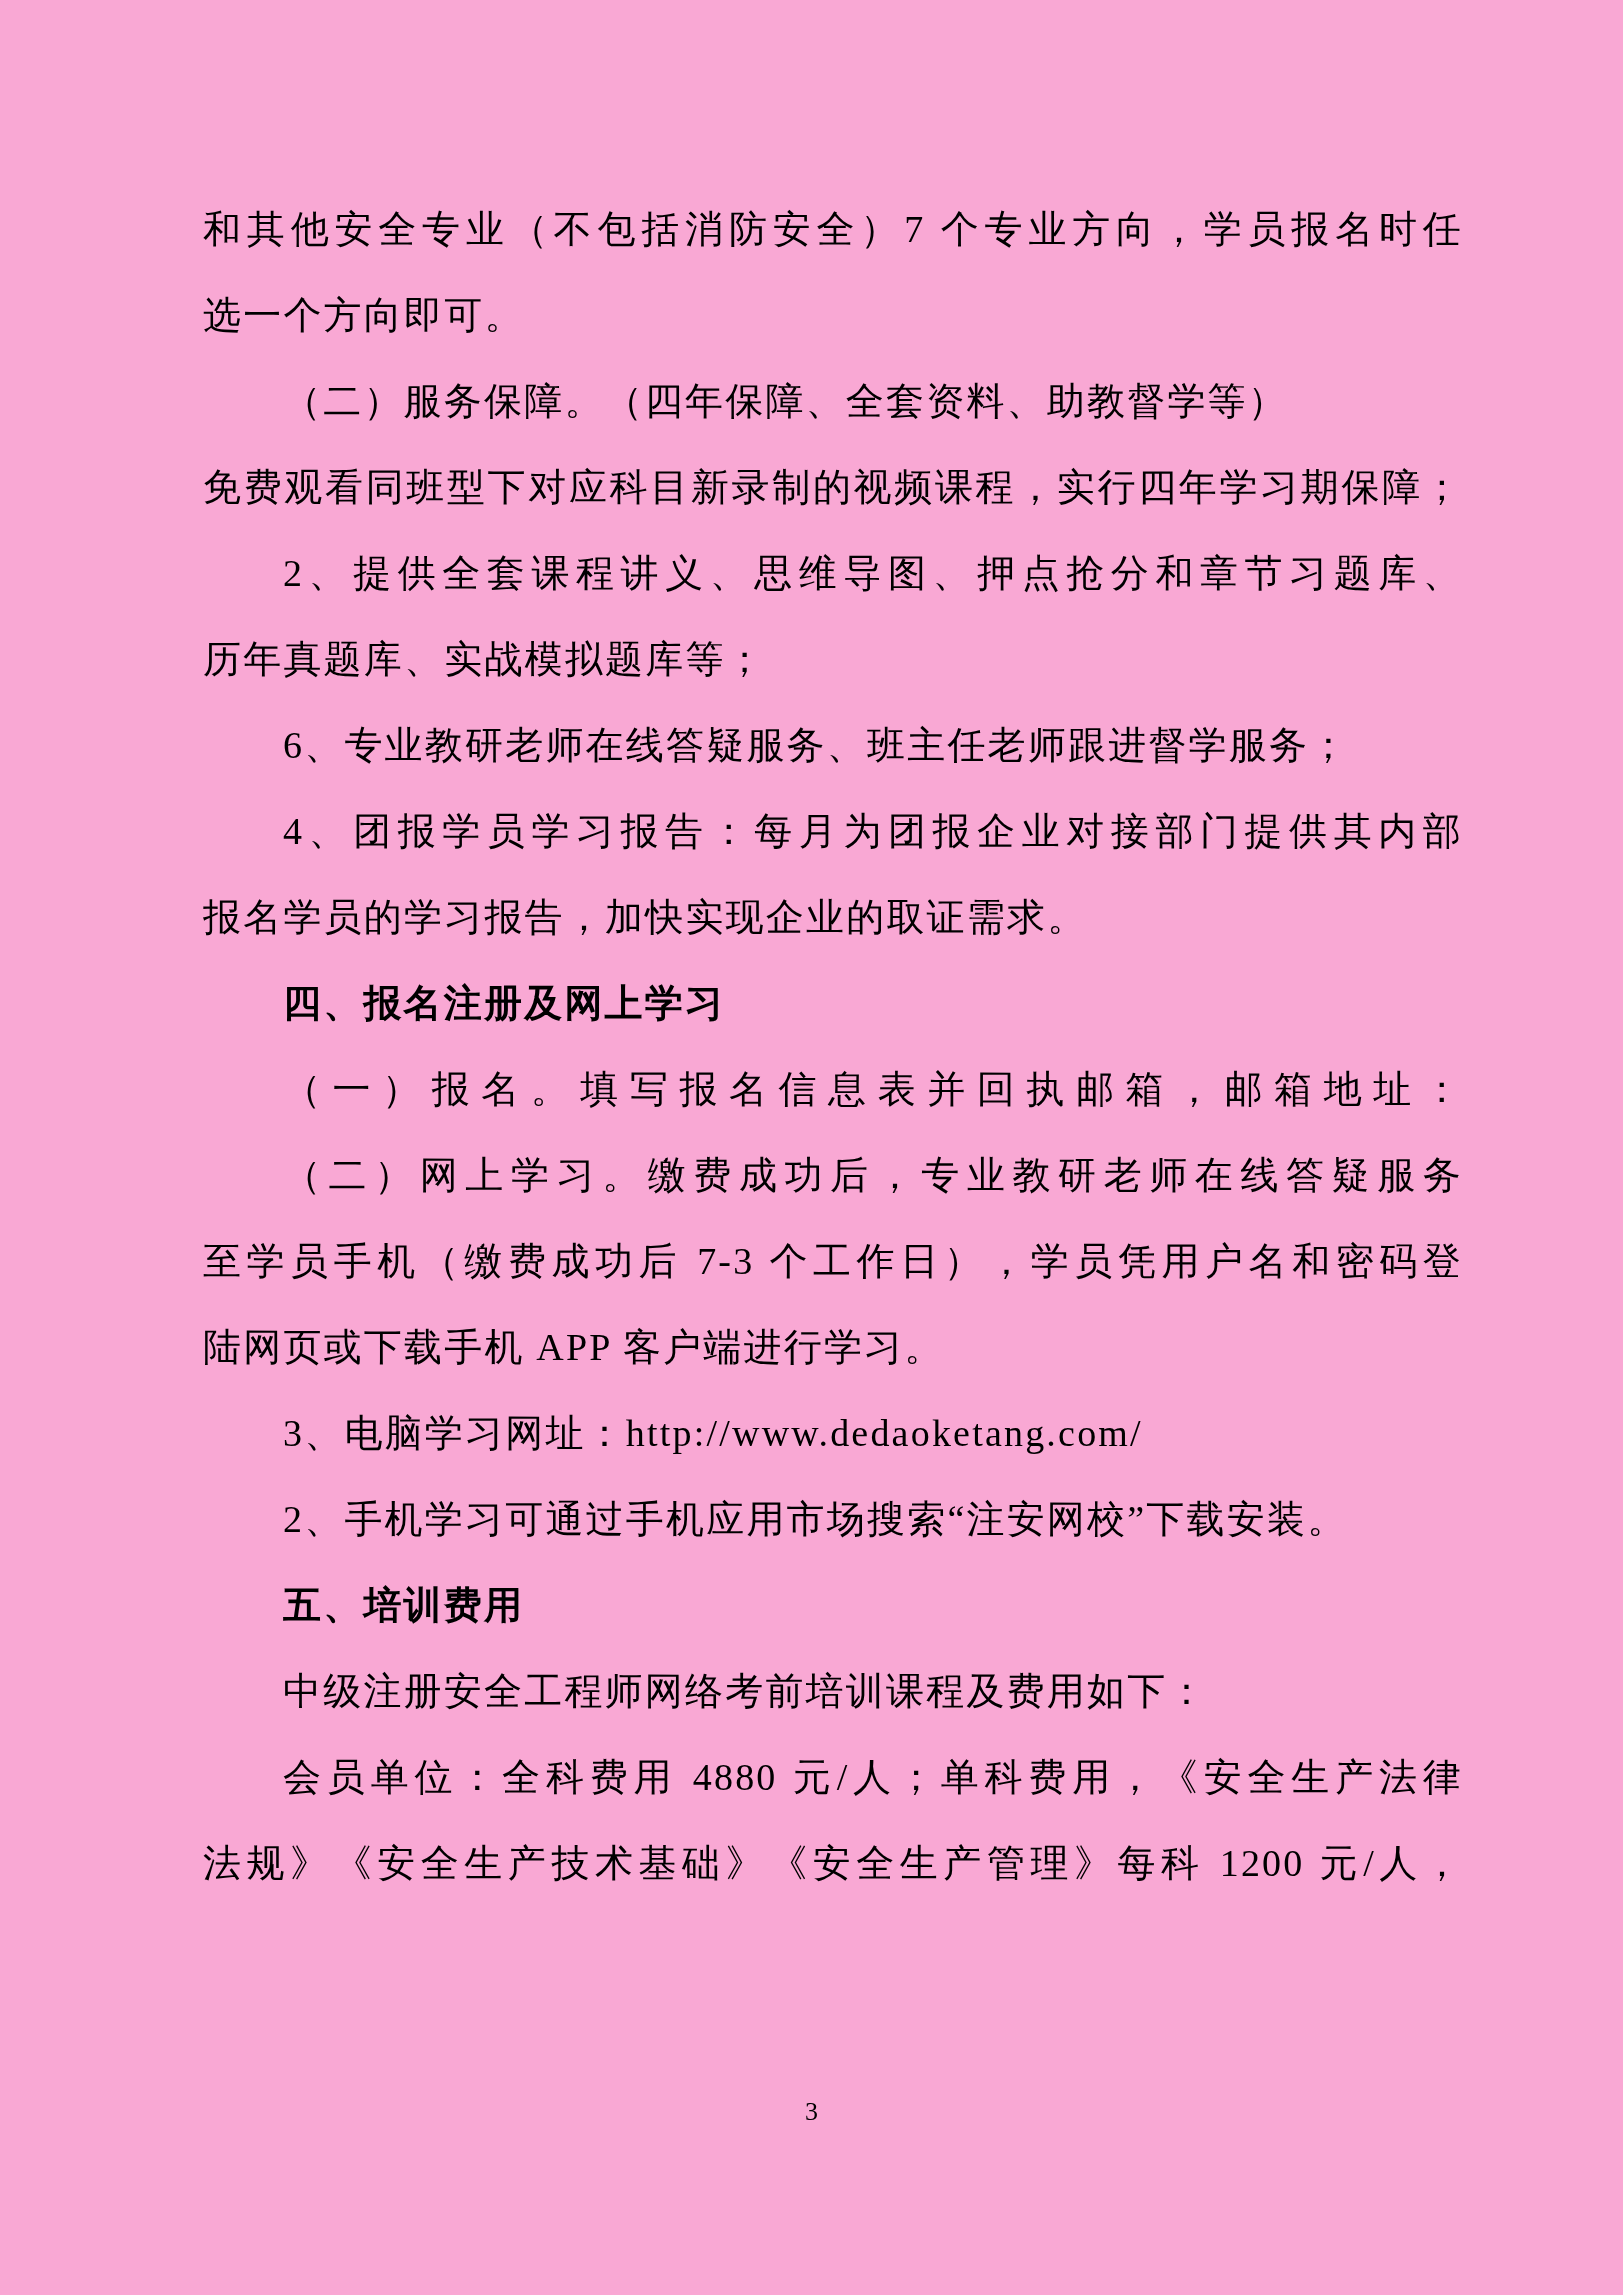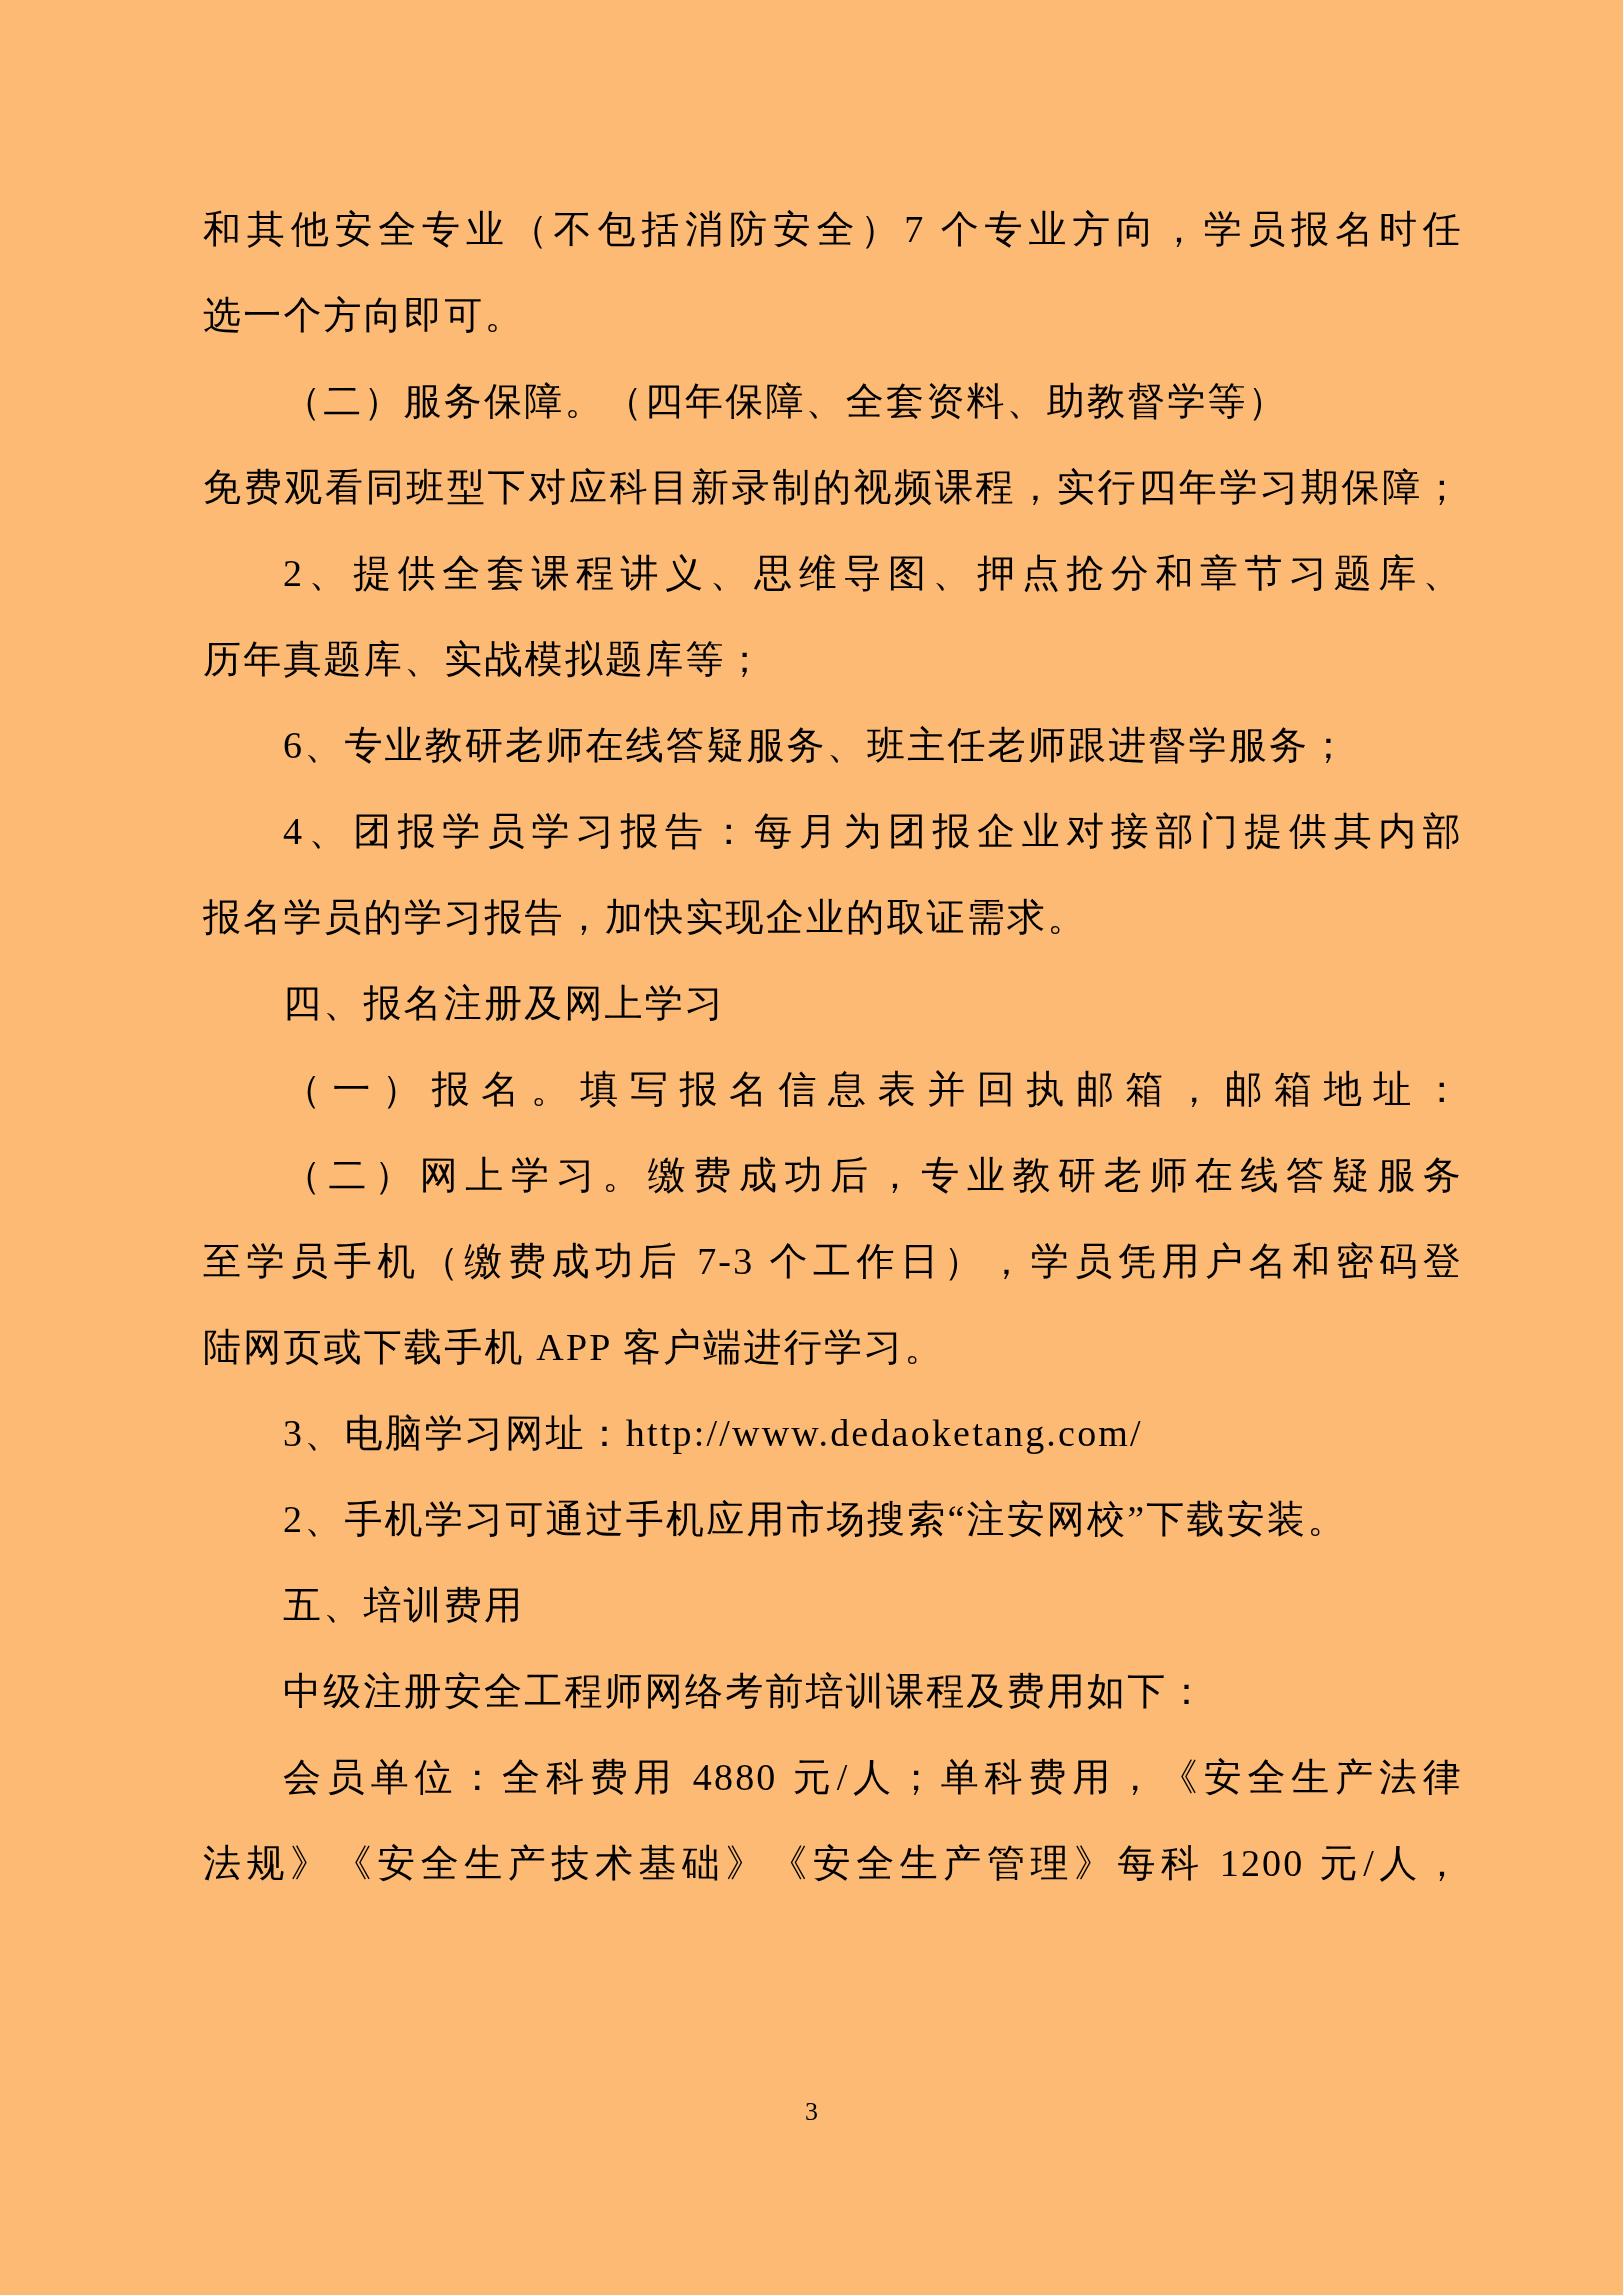--- a/index.html
+++ b/index.html
@@ -4,21 +4,21 @@
 <style>
   html, body {
     margin: 0;
     padding: 0;
     background: #ffffff;
   }
   .page {
     position: relative;
     width: 1623px;
     height: 2295px;
-    background: #fdba74;
+    background: #f9a8d4;
     color: #000000;
     font-family: "Liberation Serif", "DejaVu Serif", serif;
     overflow: hidden;
   }
   .content {
     position: absolute;
     left: 203px;
     top: 186px;
     width: 1260px;
   }
@@ -31,21 +31,21 @@
     overflow: visible;
   }
   .line.indent {
     padding-left: 80px;
   }
   .line.stretch {
     text-align: justify;
     text-align-last: justify;
   }
   .line.bold {
-    font-weight: normal;
+    font-weight: bold;
   }
   .page-number {
     position: absolute;
     top: 2093px;
     left: 0;
     width: 100%;
     text-align: center;
     font-size: 26px;
     line-height: 38px;
     letter-spacing: 0;

